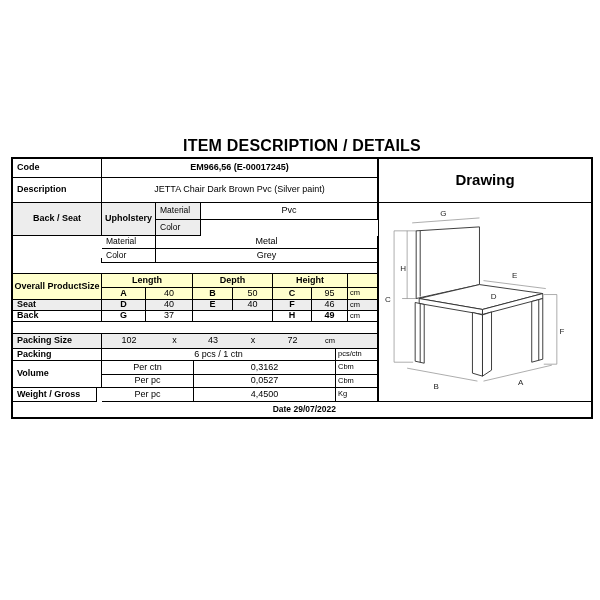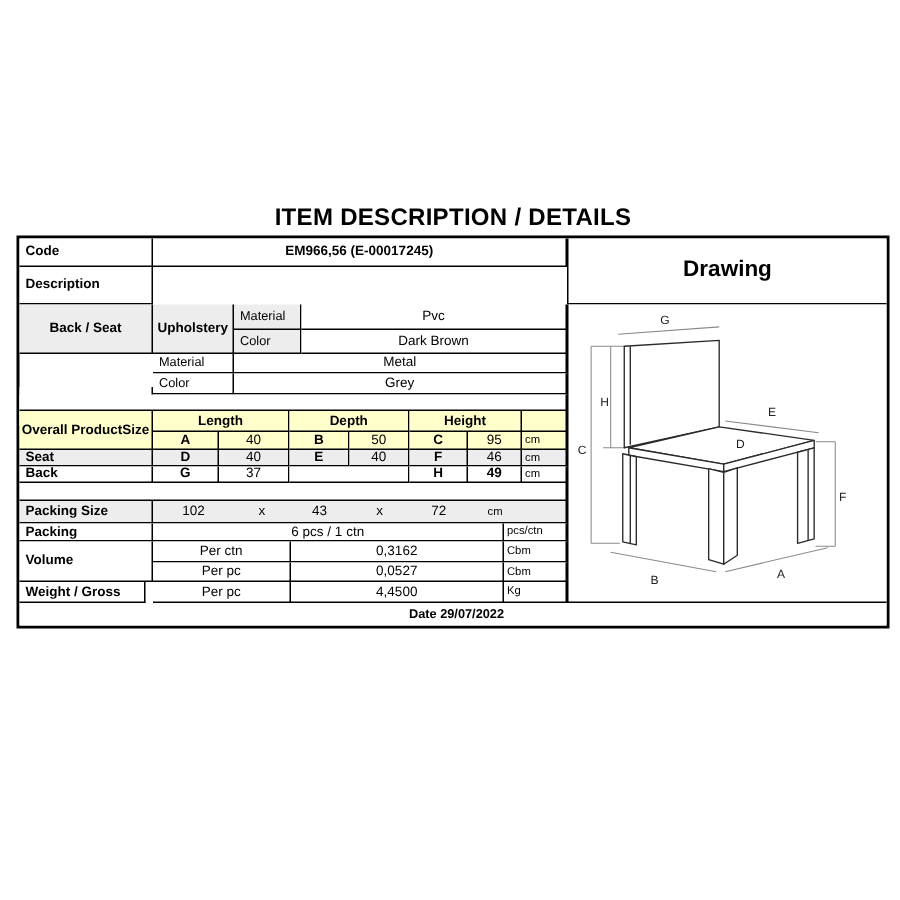--- a/index.html
+++ b/index.html
@@ -32,27 +32,27 @@
 
   <div class="doc-title">ITEM DESCRIPTION / DETAILS</div>
 
   <div class="tbl">
     <div class="inner">
 
       <div class="c b lft" style="left:0;top:0;width:89px;height:19px;">Code</div>
       <div class="c b" style="left:89px;top:0;width:276px;height:19px;">EM966,56 (E-00017245)</div>
 
       <div class="c b lft" style="left:0;top:19px;width:89px;height:25px;">Description</div>
+      <div class="c" style="left:89px;top:19px;width:276px;height:25px;">JETTA Chair Dark Brown Pvc (Silver paint)</div>
 
       <div class="c b lft gray" style="left:0;top:44px;width:89px;height:33px;padding-left:20px;">Back / Seat</div>
       <div class="c b gray" style="left:89px;top:44px;width:54px;height:33px;">Upholstery</div>
       <div class="c lft gray sm" style="left:143px;top:44px;width:45px;height:17px;">Material</div>
       <div class="c lft gray sm" style="left:143px;top:61px;width:45px;height:16px;">Color</div>
       <div class="c" style="left:188px;top:44px;width:177px;height:17px;">Pvc</div>
-      <div class="c" style="left:188px;top:61px;width:177px;height:16px;">Dark Brown</div>
 
       <div class="c b lft" style="left:0;top:77px;width:89px;height:27px;margin-top:22px;">Frame</div>
       <div class="c lft sm" style="left:89px;top:77px;width:54px;height:13px;">Material</div>
       <div class="c" style="left:143px;top:77px;width:222px;height:13px;">Metal</div>
       <div class="c lft sm" style="left:89px;top:90px;width:54px;height:14px;">Color</div>
       <div class="c" style="left:143px;top:90px;width:222px;height:14px;">Grey</div>
 
       <div class="gap" style="position:absolute;left:0;top:104px;width:365px;height:11px;box-sizing:border-box;"></div>
 
       <div class="c b yel two-line" style="left:0;top:115px;width:89px;height:26px;">

